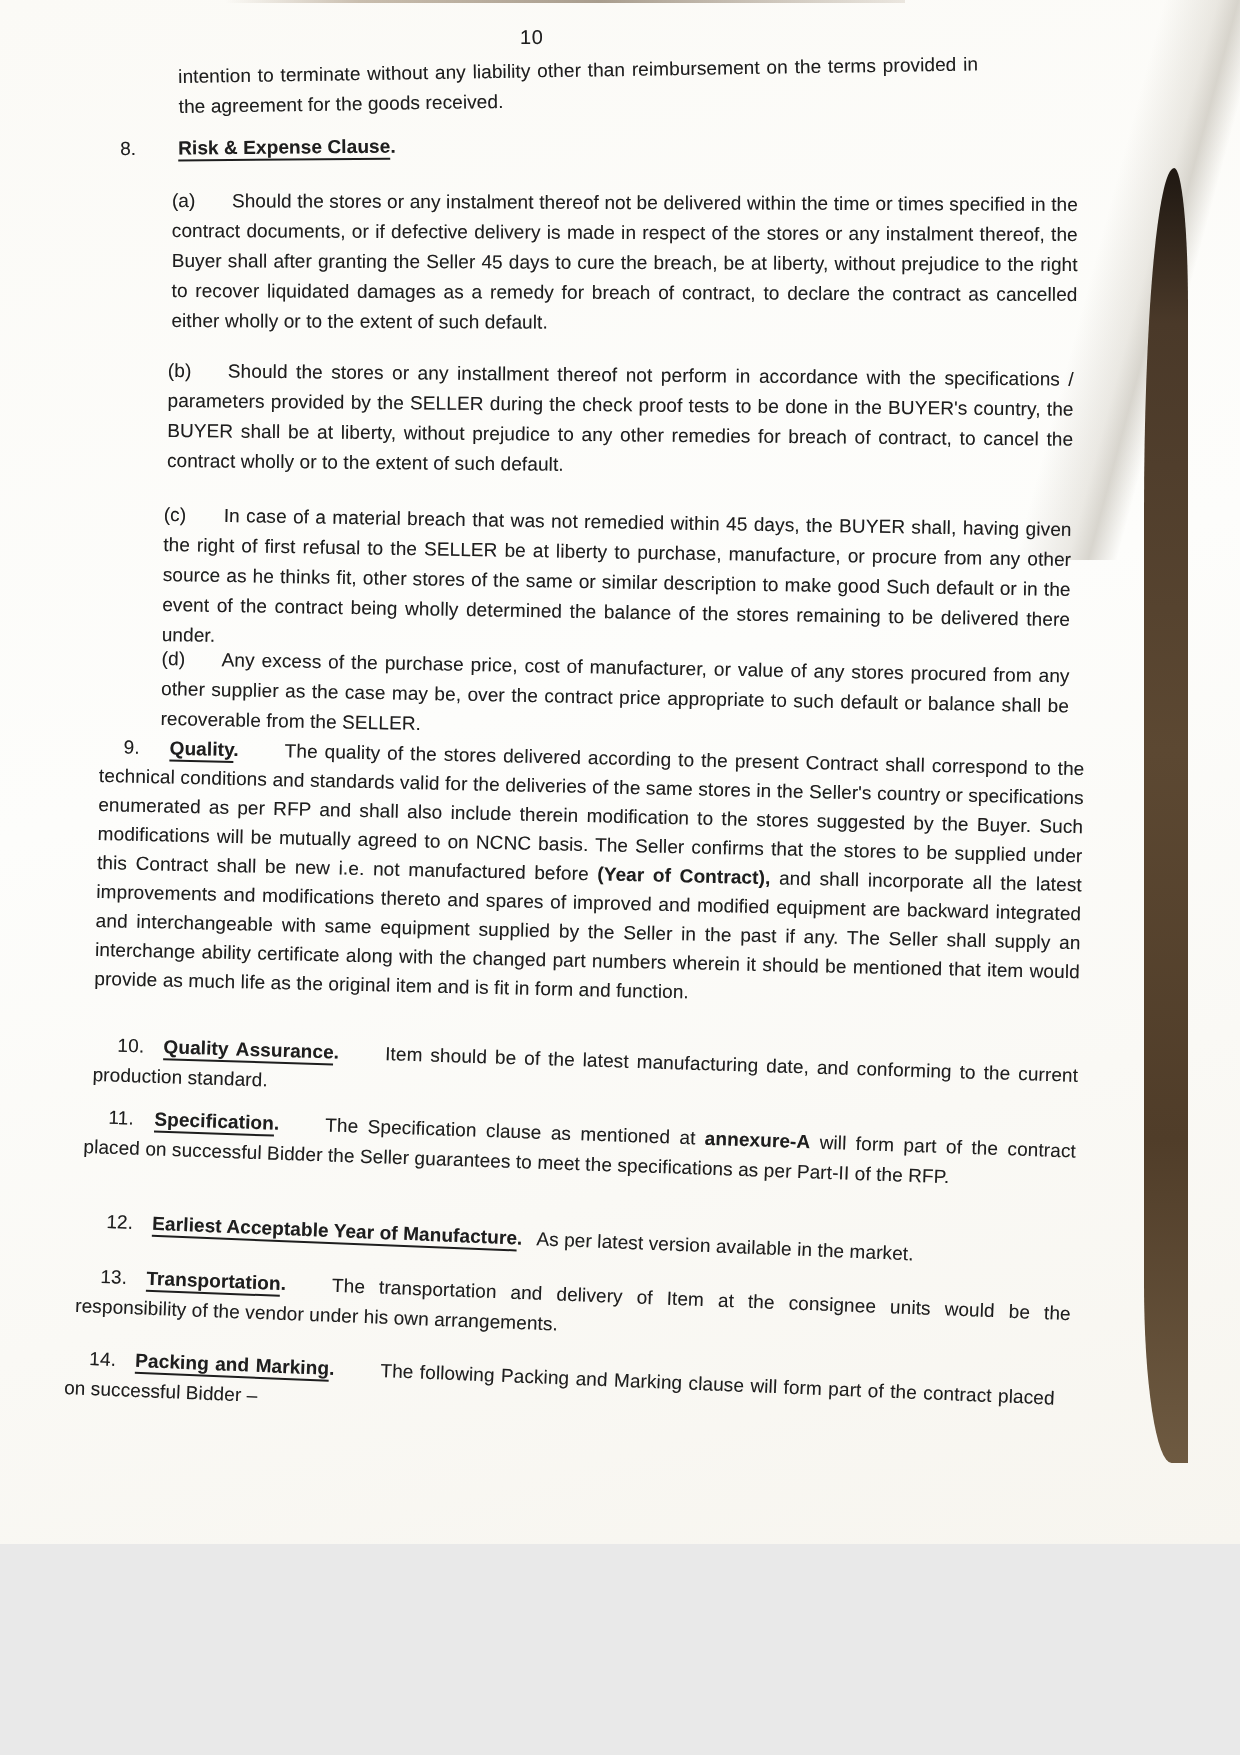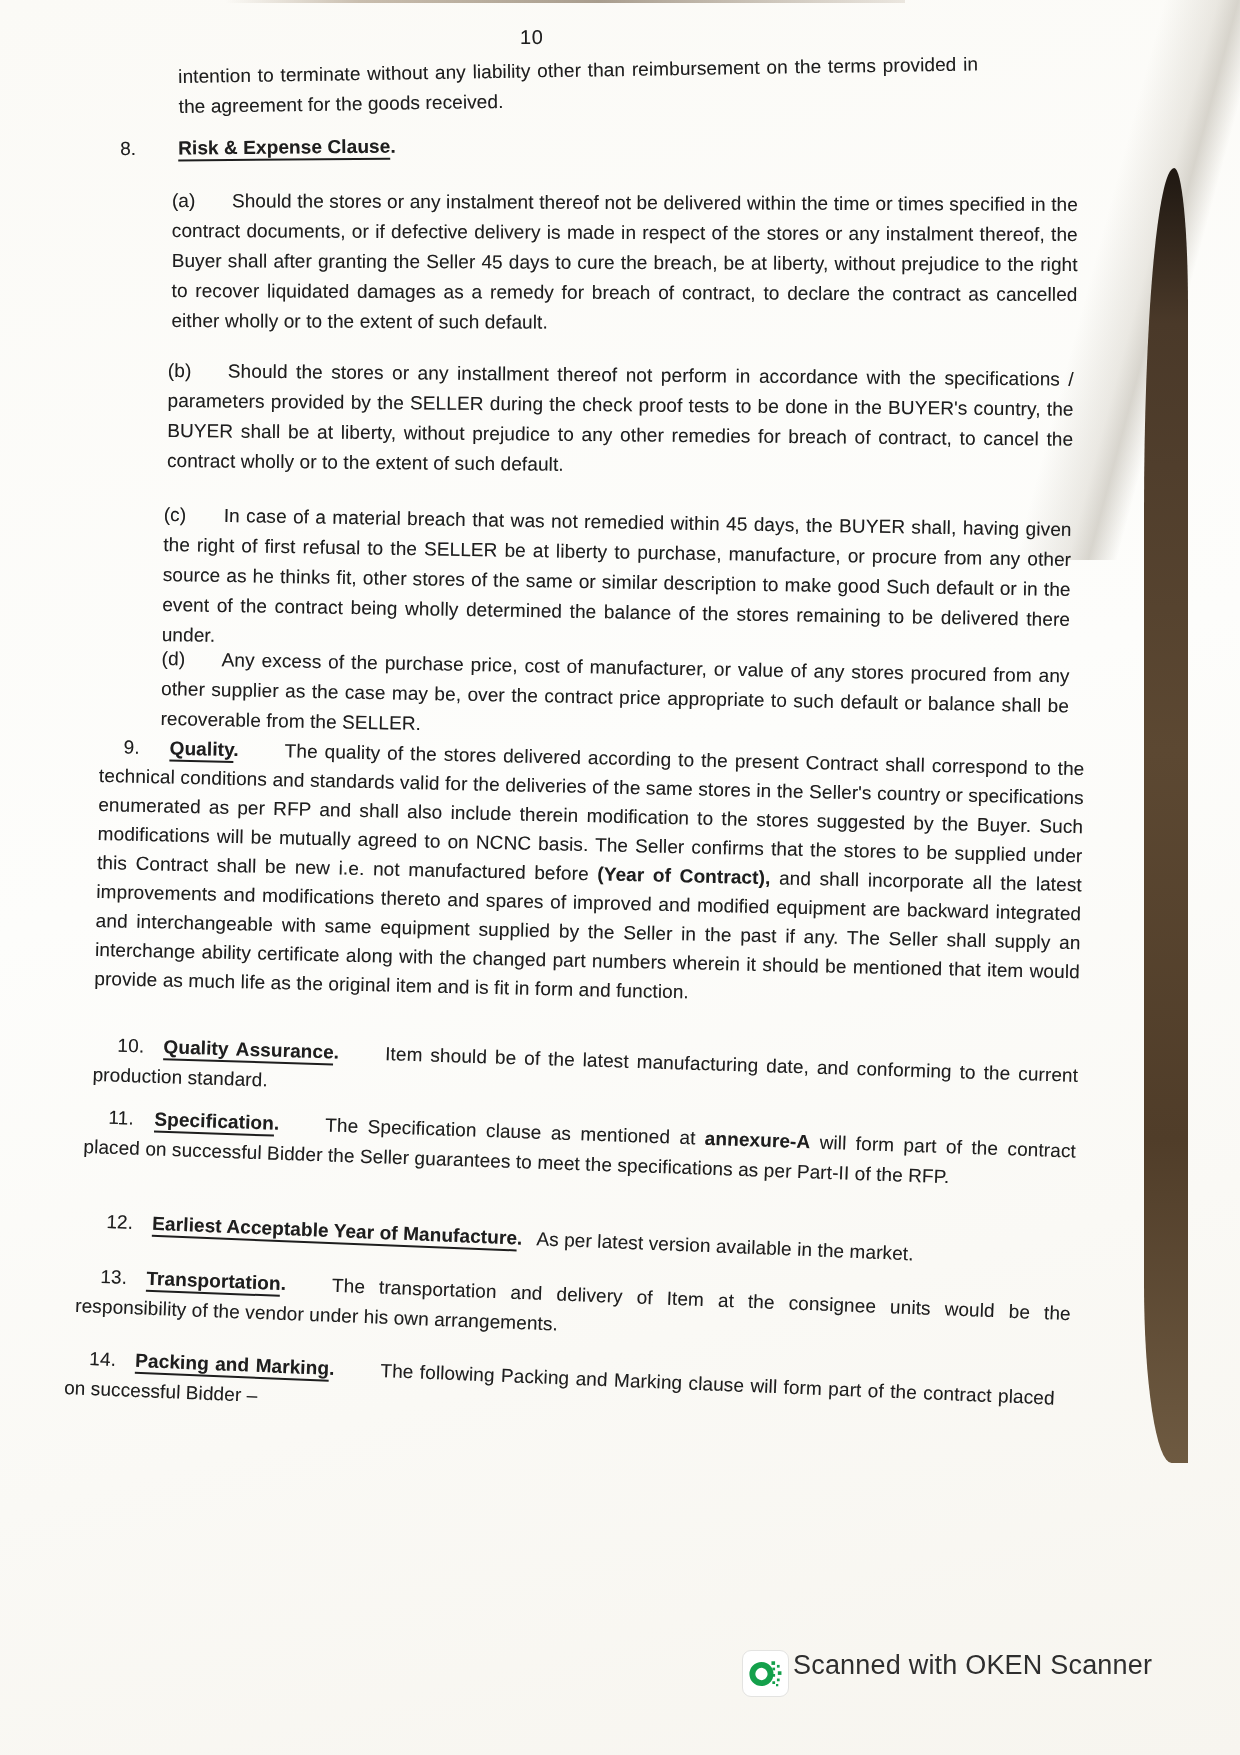--- a/index.html
+++ b/index.html
@@ -1,17 +1,17 @@
 <!DOCTYPE html>
 <html><head>
 <meta charset="utf-8">
 <style>
   html,body{margin:0;padding:0;background:#e9e9e9;}
   .page{
-    position:relative;width:1240px;height:1755px;margin:0 auto;overflow:hidden;
+    position:relative;width:1240px;height:1544px;margin:0 auto;overflow:hidden;
     background:linear-gradient(165deg,#fbfaf6 0%,#fdfdfb 45%,#f7f5ef 100%);
     font-family:"Liberation Sans","DejaVu Sans",sans-serif;color:#1e1e1e;
   }
   .blk{position:absolute;transform-origin:left top;}
   .para{margin:0;font-size:19px;line-height:30px;text-align:justify;
     letter-spacing:.1px;text-shadow:0 0 .6px rgba(30,30,30,.35);}
   .tight{line-height:29px;}
   .num{display:inline-block;width:58px;}
   .sublabel{display:inline-block;width:60px;}
   .hd{font-weight:bold;border-bottom:2px solid #1e1e1e;padding-bottom:1px;}

